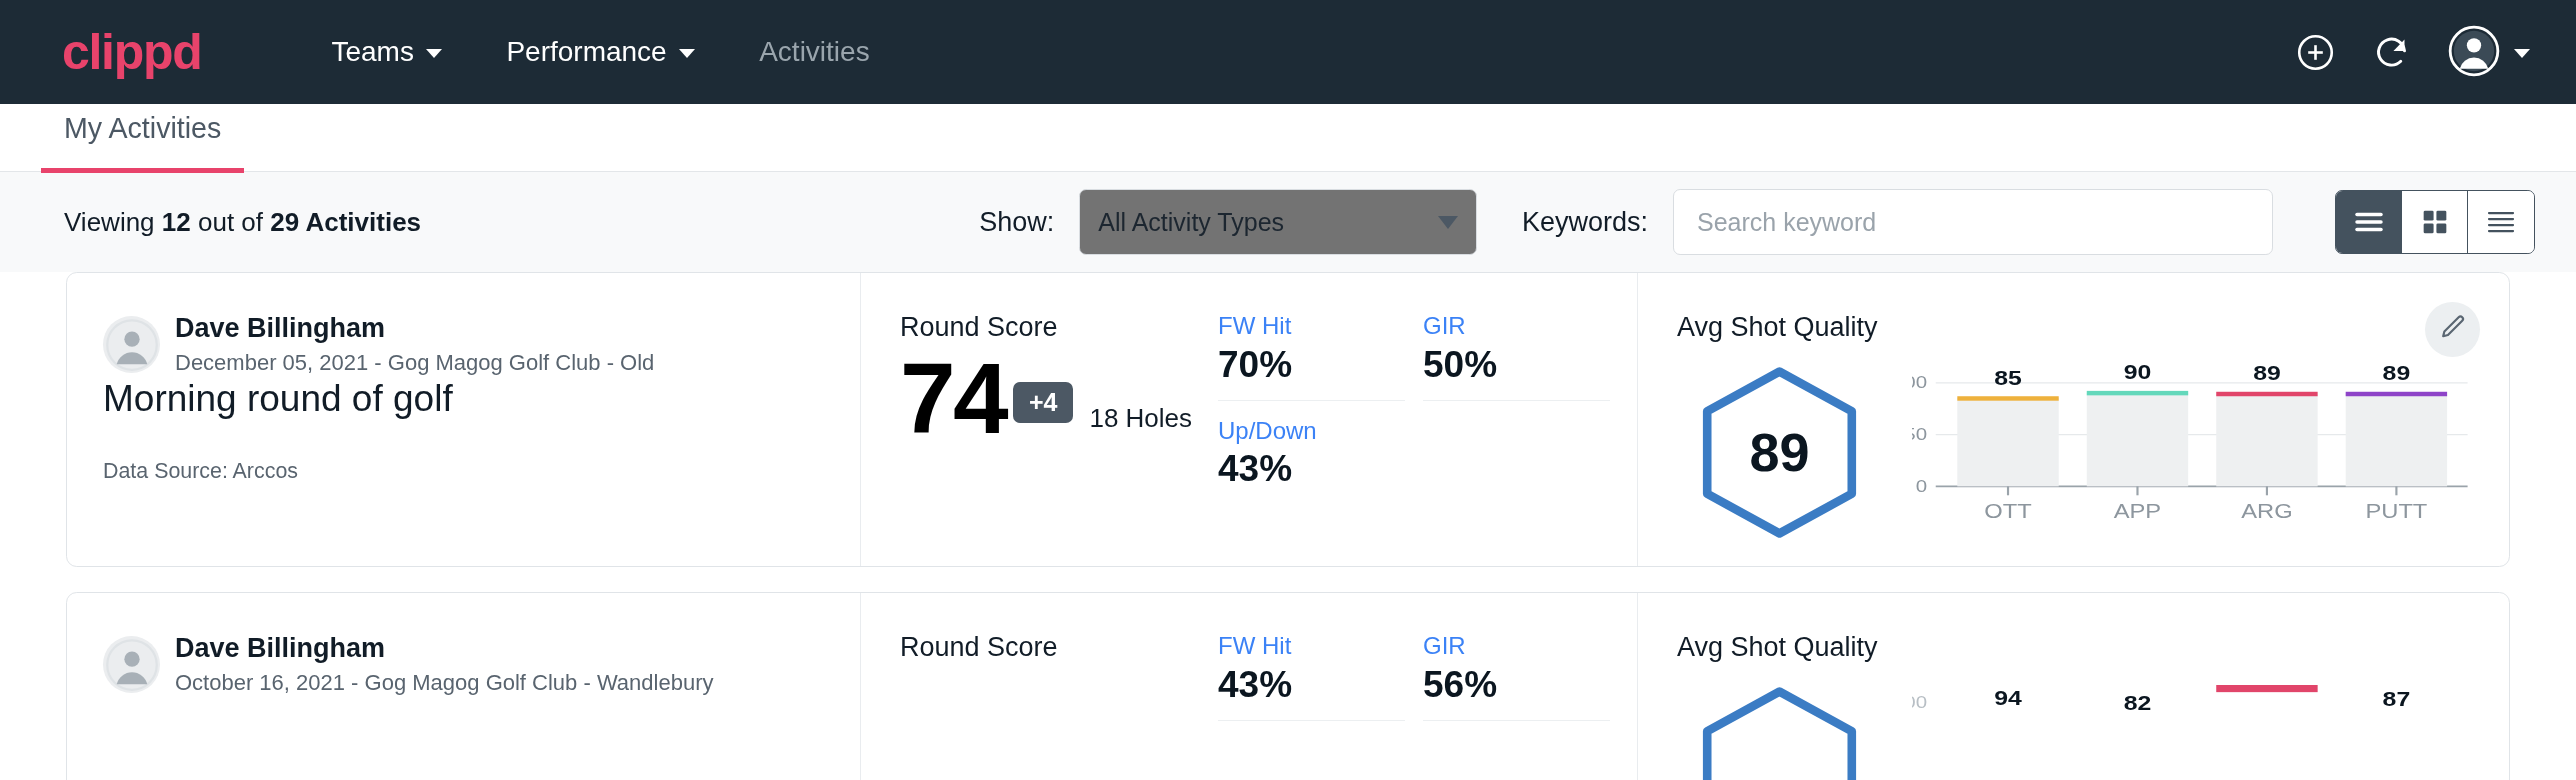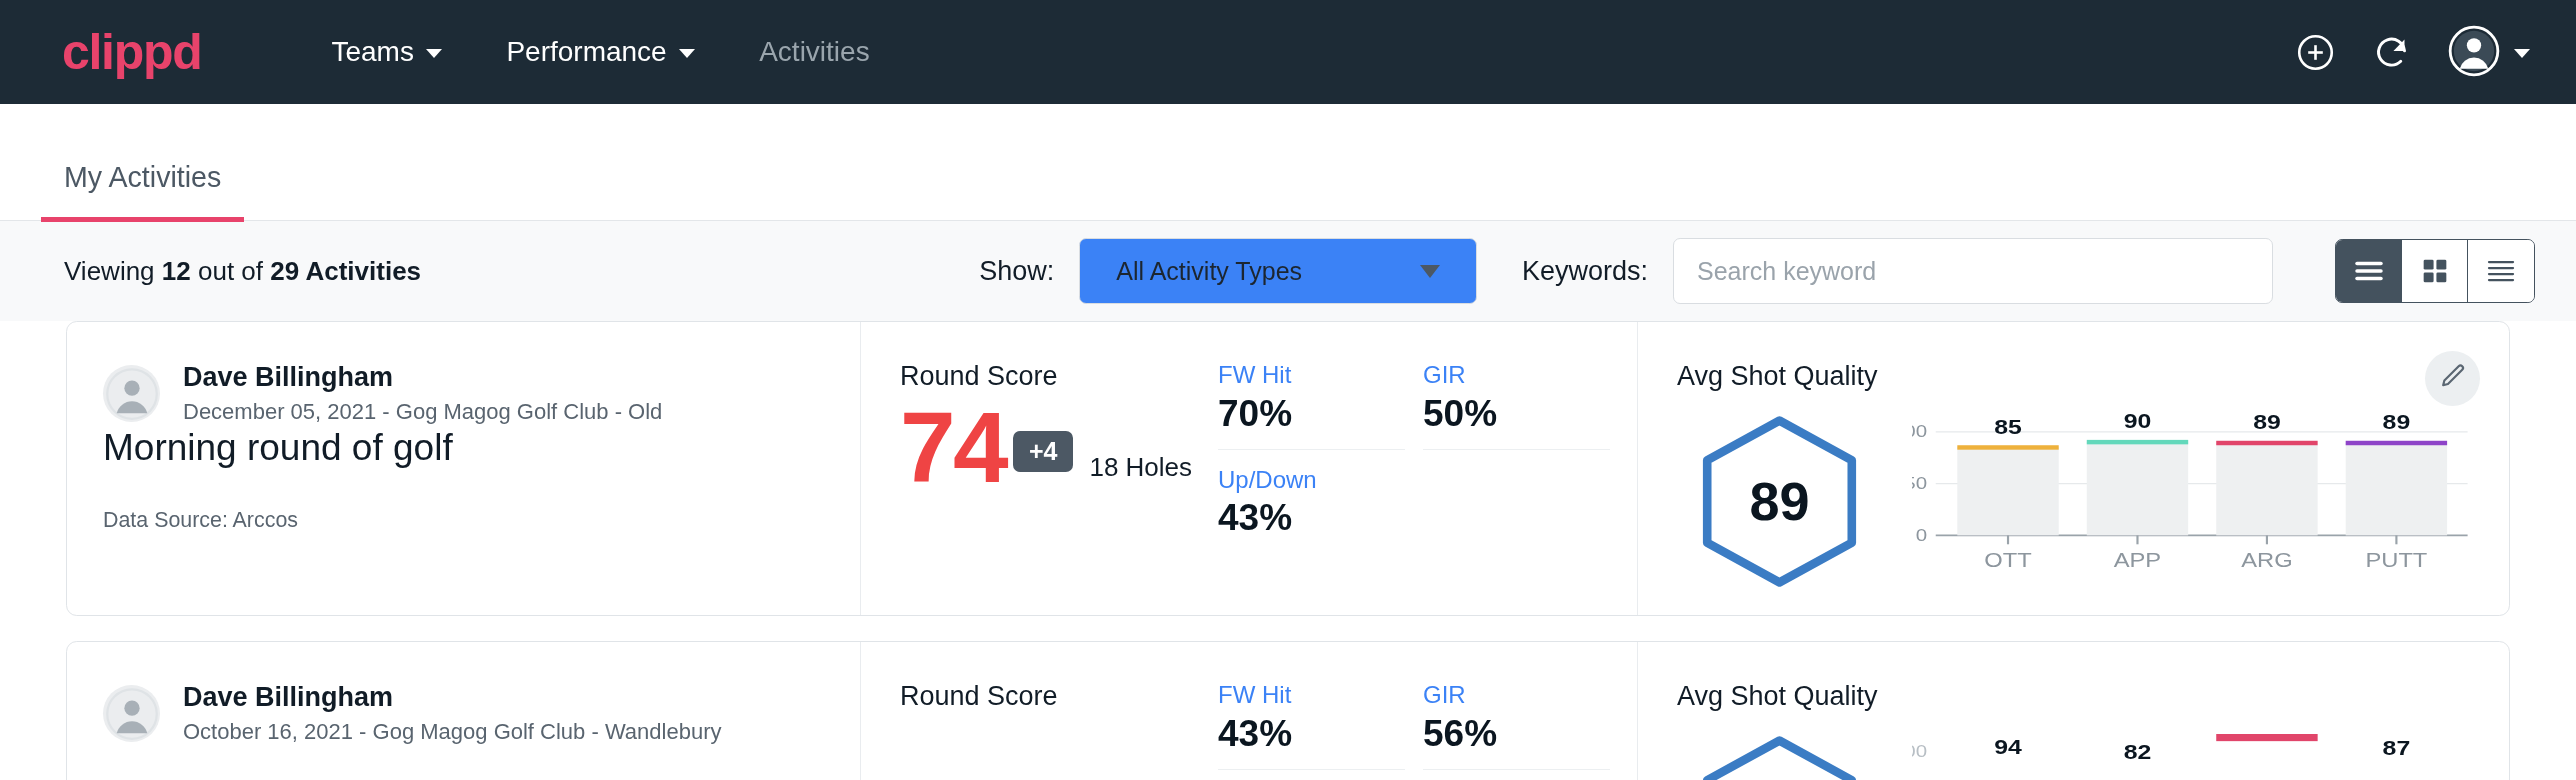--- a/index.html
+++ b/index.html
@@ -43,21 +43,21 @@
   }
   .nav-right {
     margin-left: auto;
     display: flex; align-items: center; gap: 37px;
   }
   .icon-btn { cursor: pointer; display: flex; align-items: center; justify-content: center; }
   .avatar-wrap { display: flex; align-items: center; gap: 14.3px; cursor: pointer; }
 
   
   .tabbar {
-    height: 117px;
+    height: 68px;
     background: #ffffff;
     border-bottom: 1.8px solid #e3e6e9;
     display: flex; align-items: flex-end;
     padding-left: 41px;
   }
   .tab {
     font-size: 28.6px; color: #4c5864;
     padding: 0 23px 23px 23px;
     border-bottom: 5.4px solid #e8436b;
     cursor: pointer;
@@ -73,25 +73,25 @@
   }
   .viewing { font-size: 26px; color: #111c27; }
   .viewing b { font-weight: 700; }
   .filter-mid {
     margin-left: auto;
     display: flex; align-items: center; gap: 25px;
   }
   .flabel { font-size: 27px; color: #111c27; }
   .select {
     width: 398px; height: 66px;
-    background: #3b82f6;
+    background: #737373;
     border: 1.8px solid #d9dde1;
     border-radius: 7.1px;
     display: flex; align-items: center;
-    padding: 0 36px;
+    padding: 0 18px;
     font-size: 25px; color: #1c2630;
     cursor: pointer;
   }
   .select .sel-chev {
     margin-left: auto;
     width: 0; height: 0;
     border-left: 10.7px solid transparent;
     border-right: 10.7px solid transparent;
     border-top: 13.4px solid #4c5864;
   }
@@ -131,35 +131,35 @@
   .card {
     border: 1.8px solid #e0e4e8;
     border-radius: 10.7px;
     background: #ffffff;
     display: flex;
     position: relative;
     margin-bottom: 25px;
     height: 295px;
   }
   .card-left { width: 794px; padding: 39px 36px 27px 36px; border-right: 1.8px solid #e9ecef; }
-  .user-row { display: flex; align-items: center; gap: 23px; }
+  .user-row { display: flex; align-items: center; gap: 15px; }
   .av {
     width: 57px; height: 57px; border-radius: 50%;
     background: #ebedef; display: flex; align-items: center; justify-content: center;
     flex-shrink: 0;
   }
   .uname { font-size: 27px; font-weight: 700; color: #111c27; line-height: 1.25; }
   .umeta { font-size: 22px; color: #59646f; line-height: 1.3; margin-top: 3.6px; }
   .card-title { font-size: 37px; color: #111c27; font-weight: 400; }
   .datasrc { font-size: 21.4px; color: #59646f; margin-top: 39px; }
 
   .card-score { width: 357px; padding: 39px 0 0 39px; }
   .sec-label { font-size: 27px; color: #111c27; }
   .score-row { display: flex; align-items: flex-end; margin-top: 7.1px; }
-  .score-num { font-size: 100px; font-weight: 700; color: #ef4444; line-height: 0.95; letter-spacing: -2.7px; }
+  .score-num { font-size: 100px; font-weight: 700; color: #000000; line-height: 0.95; letter-spacing: -2.7px; }
   .score-badge {
     background: #4c5864; color: #ffffff;
     font-size: 25px; font-weight: 700;
     padding: 6.2px 16px; border-radius: 7.1px;
     margin-left: 7.1px; margin-bottom: 55px;
     align-self: flex-start; position: relative; top: 32px;
   }
   .holes { font-size: 26px; color: #111c27; margin-left: 16px; margin-bottom: 12.5px; }
 
   .card-stats {

